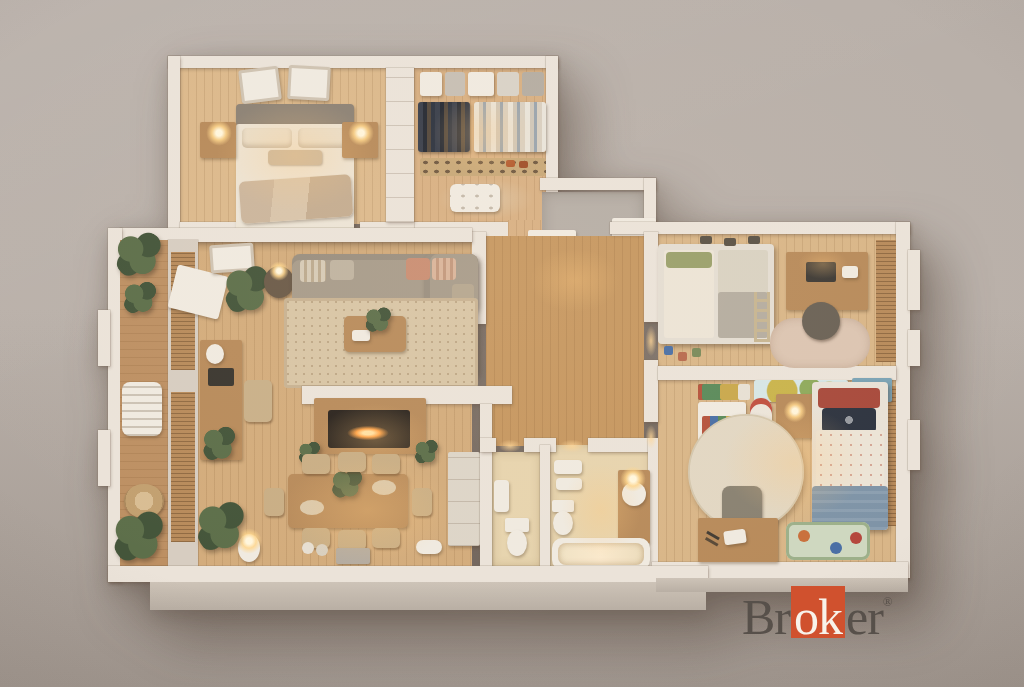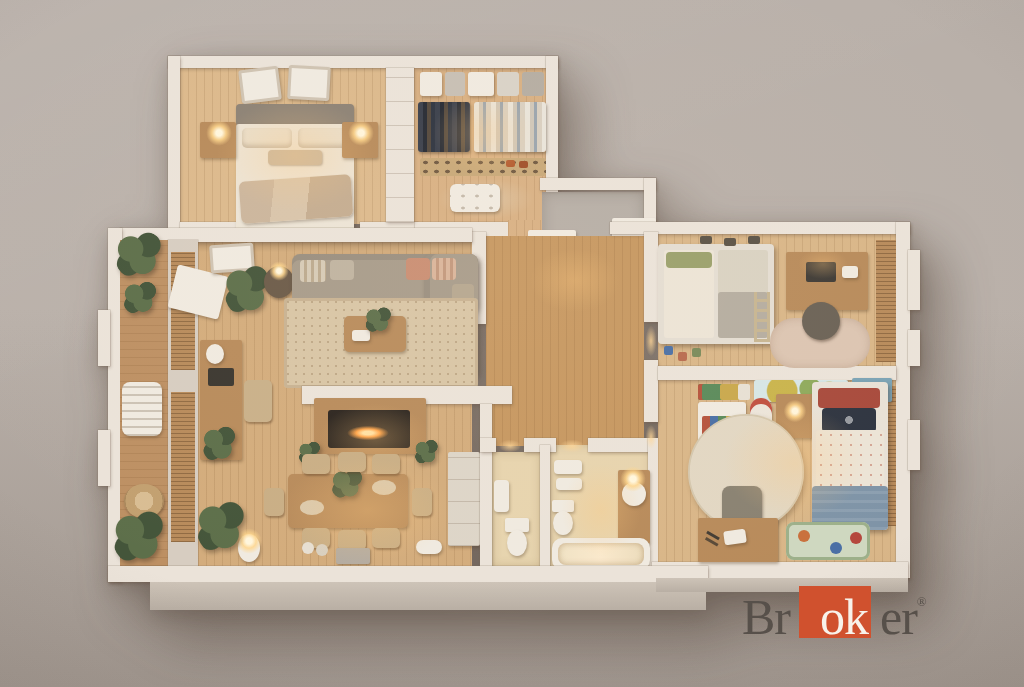--- a/index.html
+++ b/index.html
@@ -27,21 +27,21 @@
       radial-gradient(circle at 28% 68%, var(--plant-dark,#44553a) 0 22%, transparent 24%),
       radial-gradient(circle at 50% 45%, var(--plant-dark,#44553a) 0 18%, transparent 20%);
     filter:drop-shadow(2px 3px 2px rgba(60,45,30,.4));}
   .chair{background:#c9ae85;border-radius:5px;box-shadow:1px 2px 2px rgba(80,55,30,.4);}
   .apartment{position:absolute;inset:0;filter:drop-shadow(20px 26px 26px rgba(64,48,36,.38)) drop-shadow(2px 6px 10px rgba(64,48,36,.25));}
   .vignette{position:absolute;inset:0;pointer-events:none;
     background:radial-gradient(130% 115% at 48% 40%, rgba(255,235,210,.08) 0%, rgba(0,0,0,0) 45%, rgba(58,46,38,.22) 100%);}
   
   .logo{position:absolute;left:742px;top:586px;color:var(--logo-text,#57504a);font-family:"Liberation Serif",serif;}
   .logo-line1{font-size:50px;line-height:1;letter-spacing:-1px;}
-  .logo-hl{display:inline-block;background:var(--logo-accent,#d0512e);color:var(--logo-white,#f8f2ea);padding:13px 3px 1px 21px;margin:0 9px;line-height:.75;}
+  .logo-hl{display:inline-block;background:var(--logo-accent,#d0512e);color:var(--logo-white,#f8f2ea);padding:13px 3px 1px 3px;margin:0 1px;line-height:.75;}
   .logo-reg{font-size:13px;vertical-align:28px;letter-spacing:0;}
   .logo-line2{font-size:42px;line-height:1;margin:-27px 0 0 30px;letter-spacing:0;}
 </style>
 </head>
 <body>
 
 <div id="stage">
   <div class="apartment">
 
     <div class="a wv" style="left:180px;top:68px;width:206px;height:156px;background-color:var(--floor-master);"></div>

